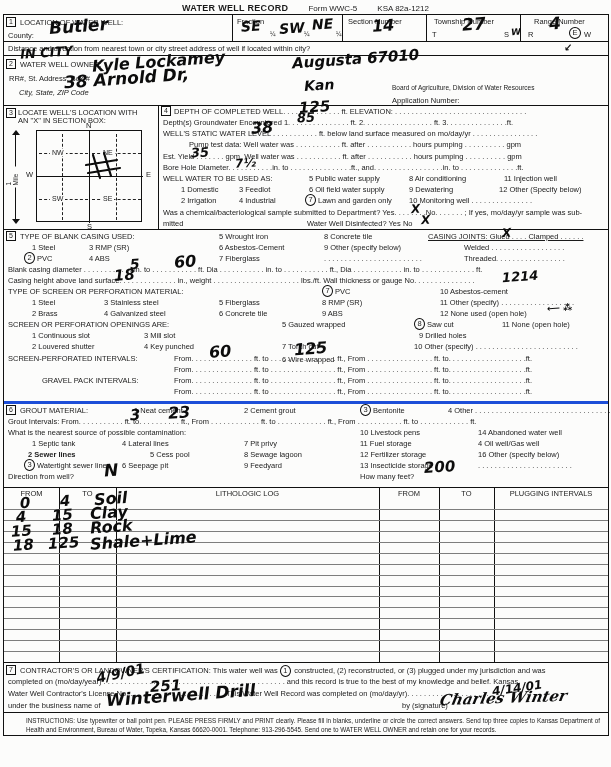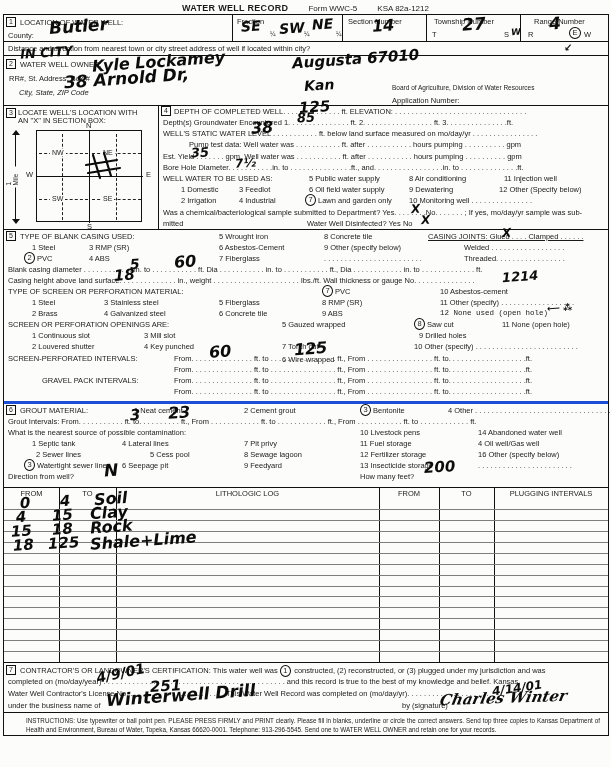--- a/index.html
+++ b/index.html
@@ -207,21 +207,21 @@
       <span class="c" style="left:28px;top:68px;">1 Steel</span>
       <span class="c" style="left:100px;top:68px;">3 Stainless steel</span>
       <span class="c" style="left:215px;top:68px;">5 Fiberglass</span>
       <span class="c" style="left:318px;top:68px;">8 RMP (SR)</span>
       <span class="c" style="left:436px;top:68px;">11 Other (specify) . . . . . . . . . . . . . . . . . .</span>
 
       <span class="c" style="left:28px;top:79px;">2 Brass</span>
       <span class="c" style="left:100px;top:79px;">4 Galvanized steel</span>
       <span class="c" style="left:215px;top:79px;">6 Concrete tile</span>
       <span class="c" style="left:318px;top:79px;">9 ABS</span>
-      <span class="c" style="left:436px;top:79px;font-family:Liberation Mono, monospace;">12 None used (open hole)</span>
+      <span class="c" style="left:436px;top:79px;">12 None used (open hole)</span>
       <span class="hw" style="left:543px;top:74px;font-size:9px;">⟵ ⁂</span>
 
       <span class="c" style="left:4px;top:90px;">SCREEN OR PERFORATION OPENINGS ARE:</span>
       <span class="c" style="left:278px;top:90px;">5 Gauzed wrapped</span>
       <span class="circa" style="left:410px;top:88px;">8</span>
       <span class="c" style="left:423px;top:90px;">Saw cut</span>
       <span class="c" style="left:498px;top:90px;">11 None (open hole)</span>
 
       <span class="c" style="left:28px;top:101px;">1 Continuous slot</span>
       <span class="c" style="left:140px;top:101px;">3 Mill slot</span>
@@ -259,21 +259,21 @@
       <span class="c" style="left:4px;top:24px;">What is the nearest source of possible contamination:</span>
       <span class="c" style="left:356px;top:24px;">10 Livestock pens</span>
       <span class="c" style="left:474px;top:24px;">14 Abandoned water well</span>
 
       <span class="c" style="left:28px;top:35px;">1 Septic tank</span>
       <span class="c" style="left:118px;top:35px;">4 Lateral lines</span>
       <span class="c" style="left:240px;top:35px;">7 Pit privy</span>
       <span class="c" style="left:356px;top:35px;">11 Fuel storage</span>
       <span class="c" style="left:474px;top:35px;">4 Oil well/Gas well</span>
 
-      <span class="c" style="left:32px;top:46px;">2 Sewer lines</span>
+      <span class="c" style="left:24px;top:46px;font-weight:bold;">2 Sewer lines</span>
       <span class="c" style="left:118px;top:46px;padding-left:28px;">5 Cess pool</span>
       <span class="c" style="left:240px;top:46px;">8 Sewage lagoon</span>
       <span class="c" style="left:356px;top:46px;">12 Fertilizer storage</span>
       <span class="c" style="left:474px;top:46px;">16 Other (specify below)</span>
 
       <span class="circa" style="left:20px;top:55px;">3</span>
       <span class="c" style="left:33px;top:57px;">Watertight sewer lines</span>
       <span class="c" style="left:118px;top:57px;text-align:center;">6 Seepage pit</span>
       <span class="c" style="left:240px;top:57px;">9 Feedyard</span>
       <span class="c" style="left:356px;top:57px;">13 Insecticide storage</span>

